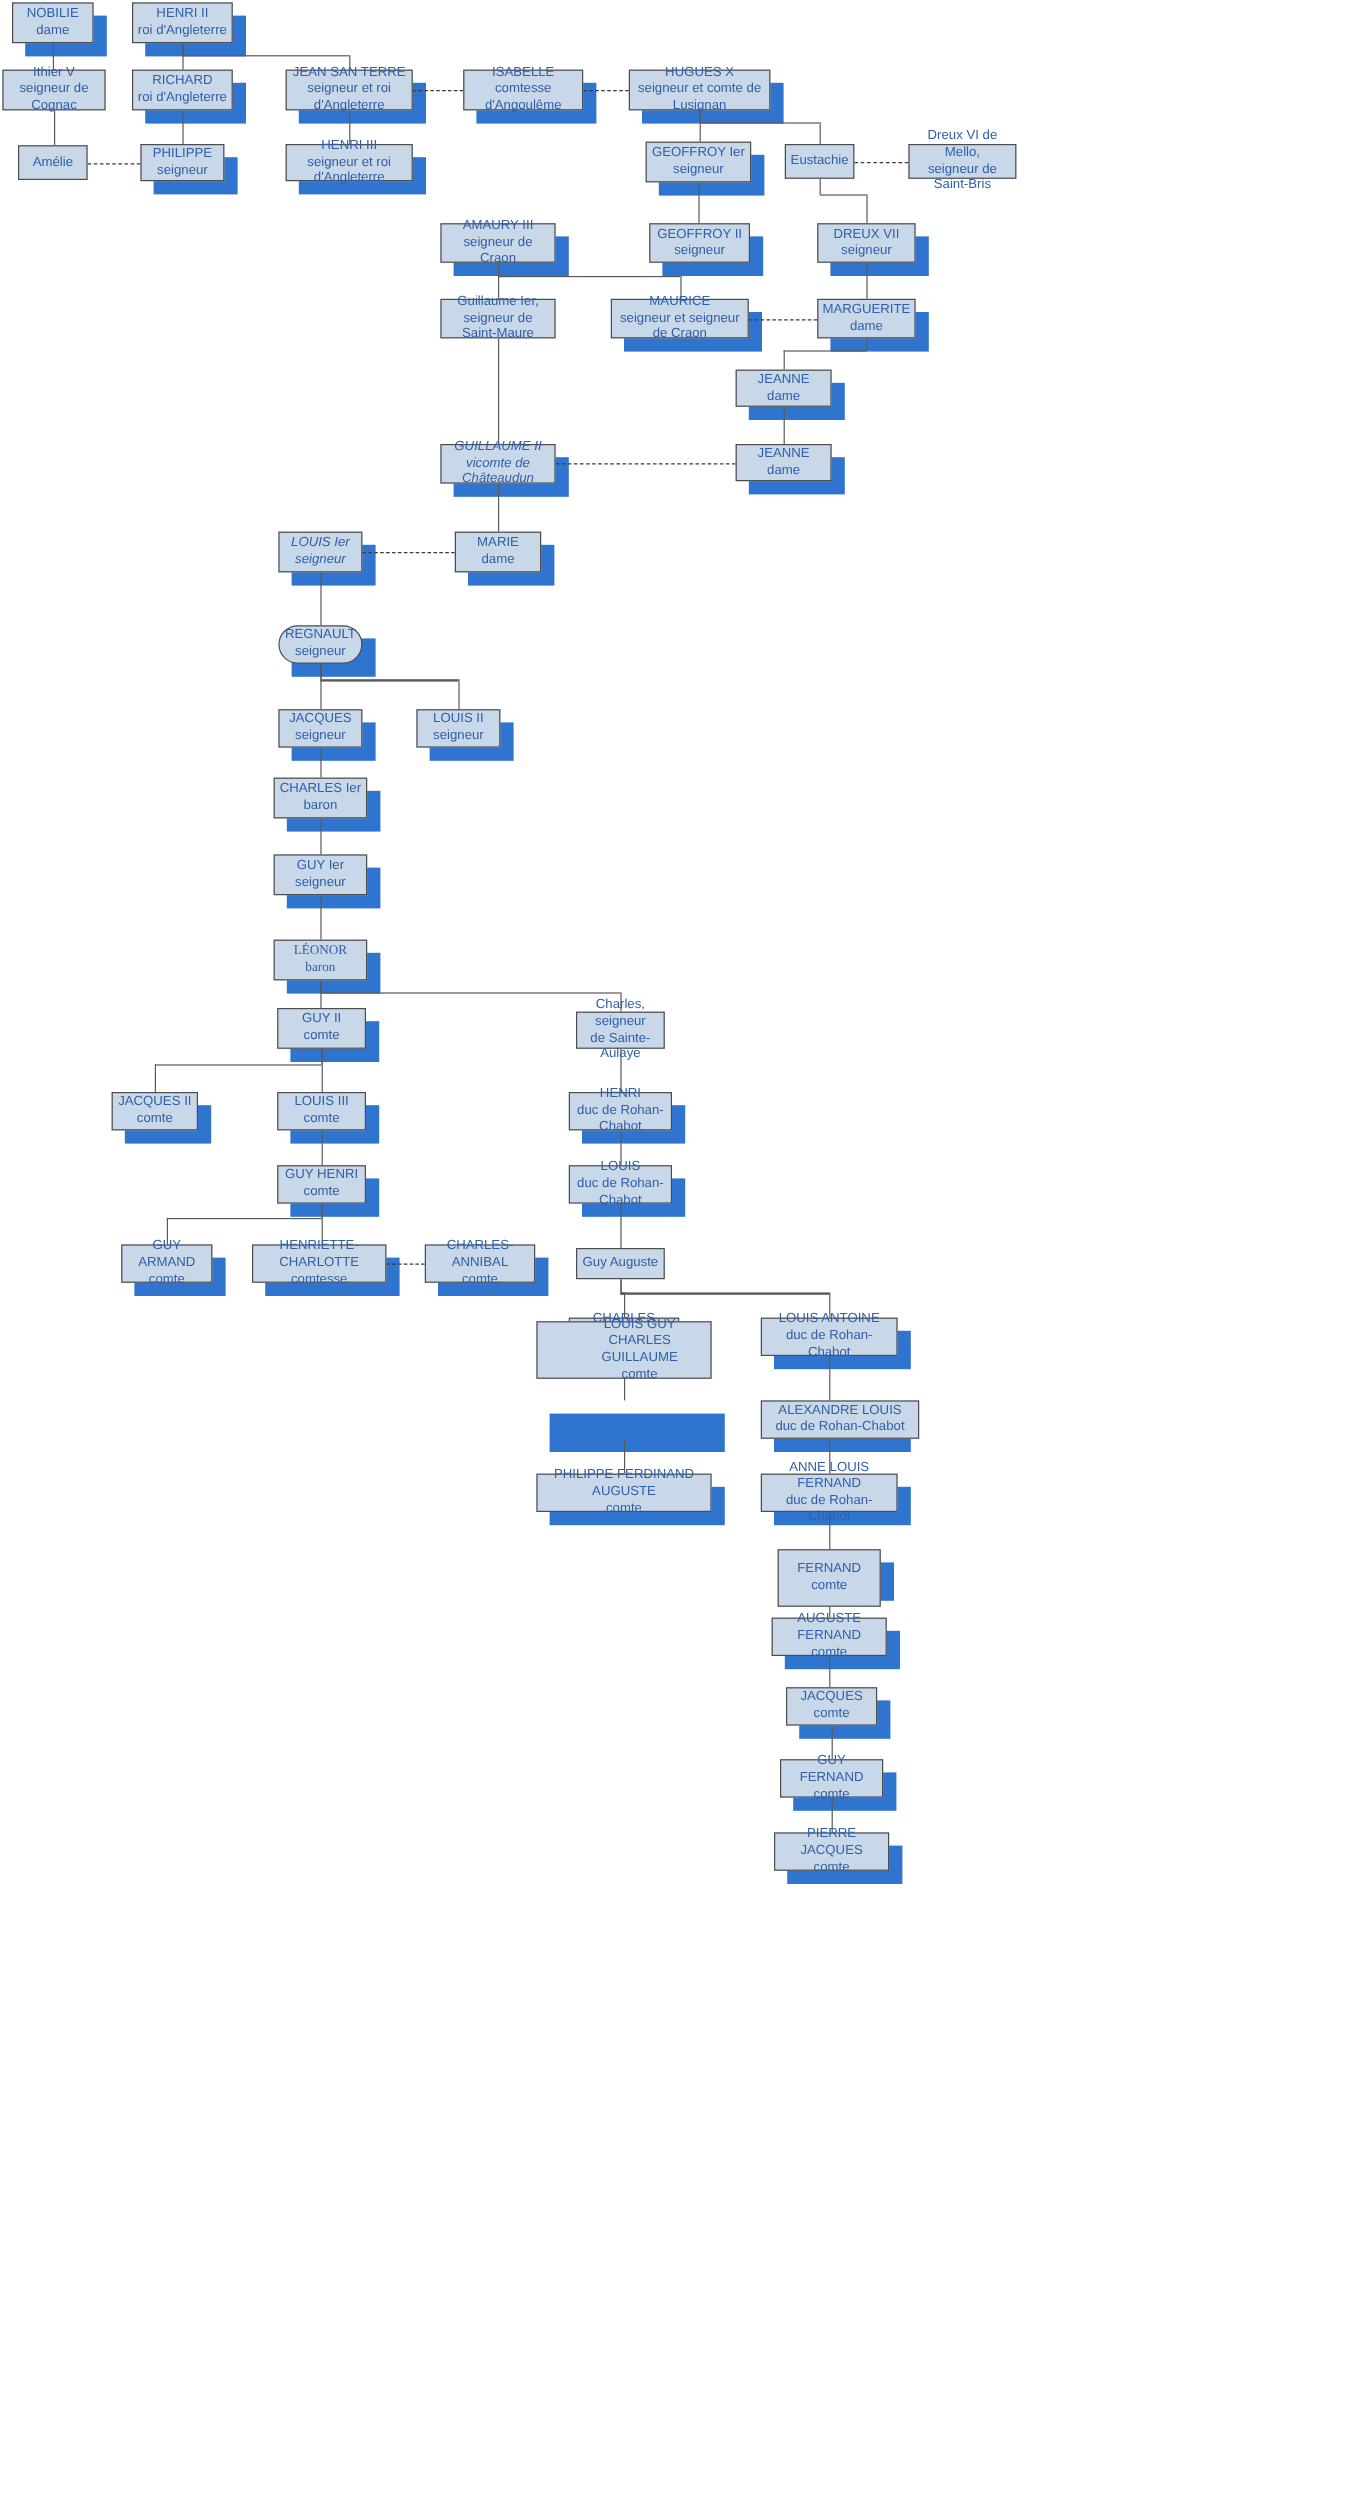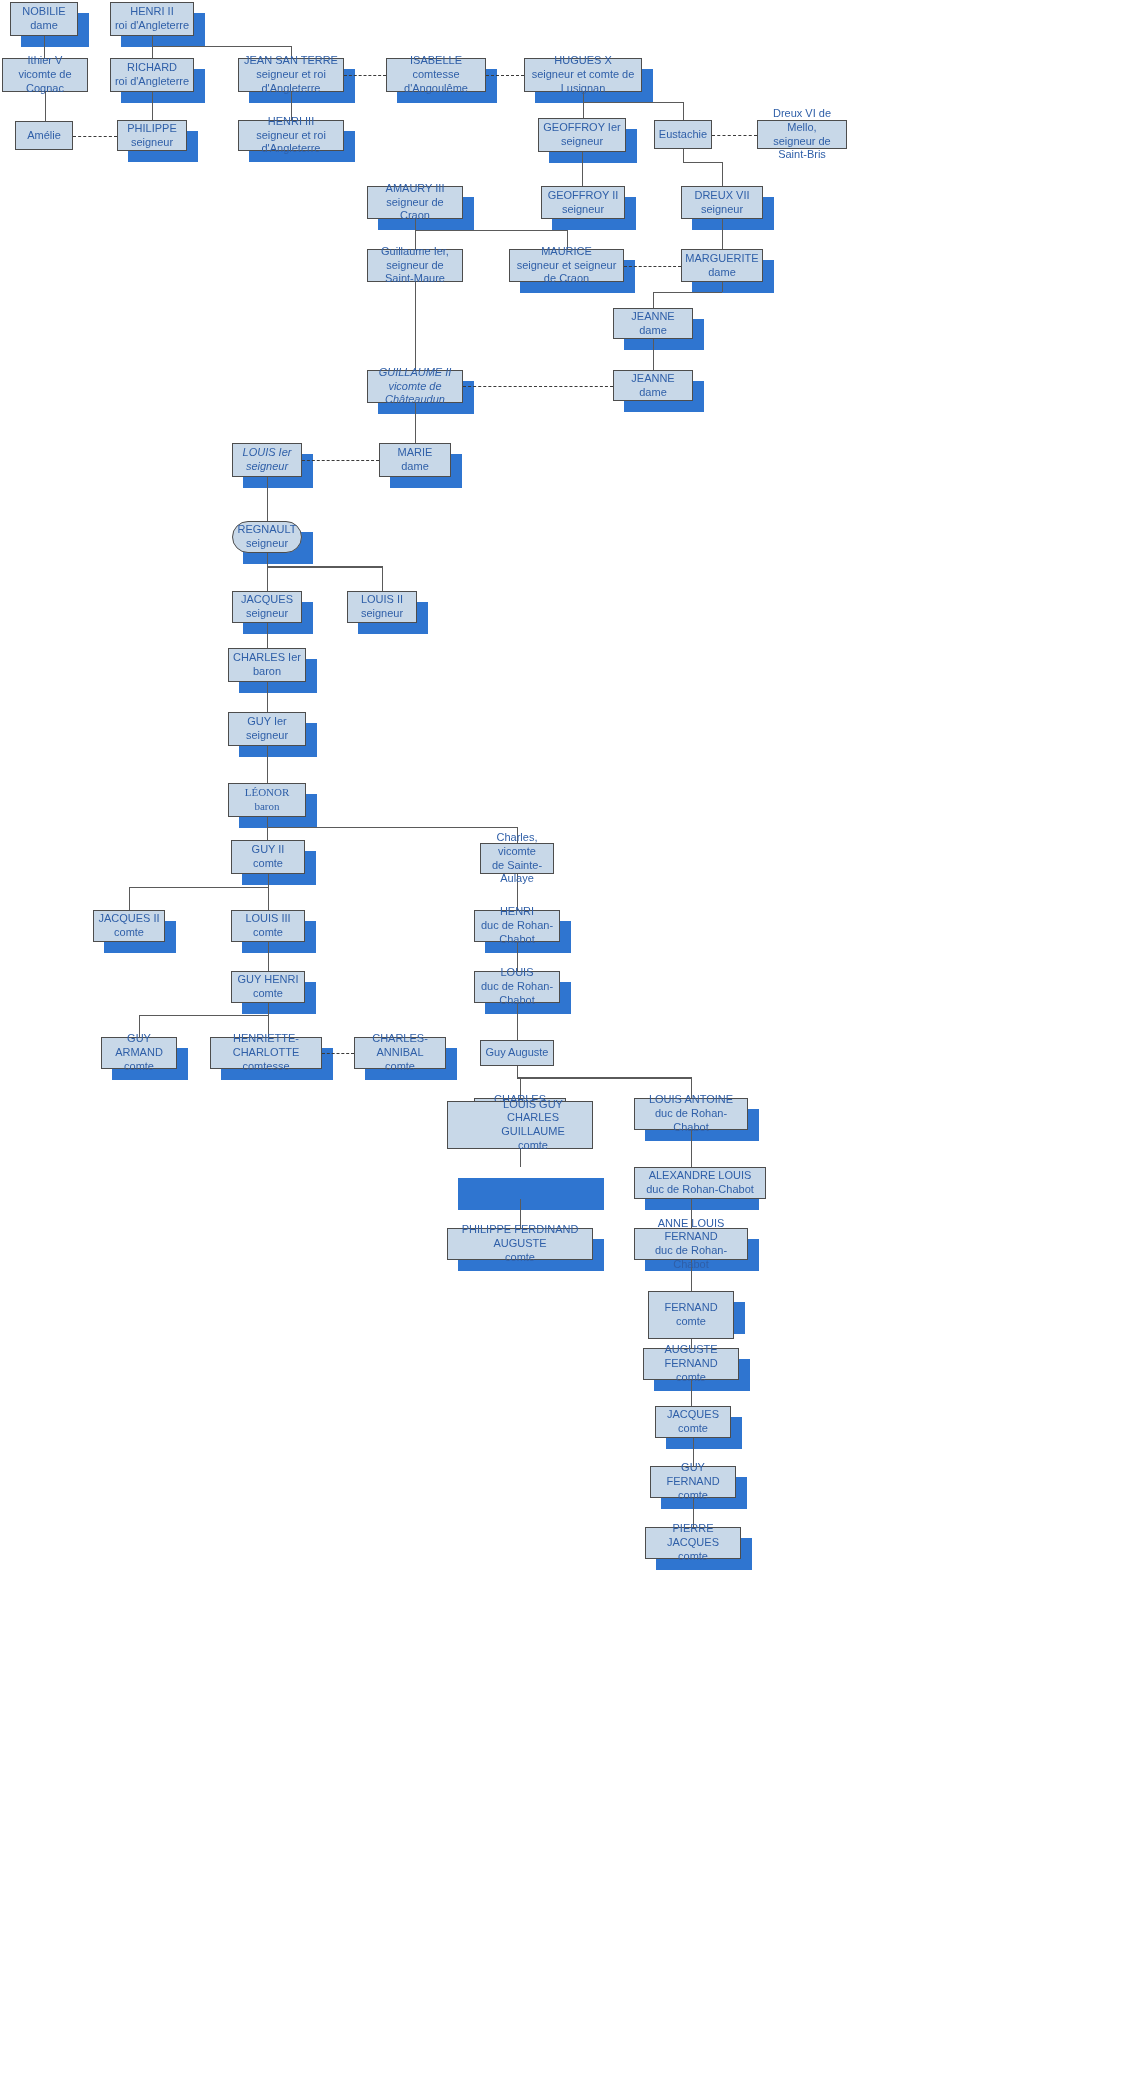--- a/index.html
+++ b/index.html
@@ -171,21 +171,21 @@
       </div>
       <div class="node" style="left: 110px; top: 2px; width: 84px; height: 34px;">
         <div>
           <span class="nm">HENRI II</span>
           <span class="ttl">roi d'Angleterre</span>
         </div>
       </div>
       <div class="node" style="left: 2px; top: 58px; width: 86px; height: 34px;">
         <div>
           <span class="nm">Ithier V</span>
-          <span class="ttl">vicomte de Cognac</span>
+          <span class="ttl">seigneur de Cognac</span>
         </div>
       </div>
       <div class="node" style="left: 110px; top: 58px; width: 84px; height: 34px;">
         <div>
           <span class="nm">RICHARD</span>
           <span class="ttl">roi d'Angleterre</span>
         </div>
       </div>
       <div class="node" style="left: 238px; top: 58px; width: 106px; height: 34px;">
         <div>
@@ -342,21 +342,21 @@
         </div>
       </div>
       <div class="node" style="left: 231px; top: 840px; width: 74px; height: 34px;">
         <div>
           <span class="nm">GUY II</span>
           <span class="ttl">comte</span>
         </div>
       </div>
       <div class="node" style="left: 480px; top: 843px; width: 74px; height: 31px;">
         <div>
-          <span class="nm">Charles, vicomte</span>
+          <span class="nm">Charles, seigneur</span>
           <span class="ttl">de Sainte-Aulaye</span>
         </div>
       </div>
       <div class="node" style="left: 93px; top: 910px; width: 72px; height: 32px;">
         <div>
           <span class="nm">JACQUES II</span>
           <span class="ttl">comte</span>
         </div>
       </div>
       <div class="node" style="left: 231px; top: 910px; width: 74px; height: 32px;">

